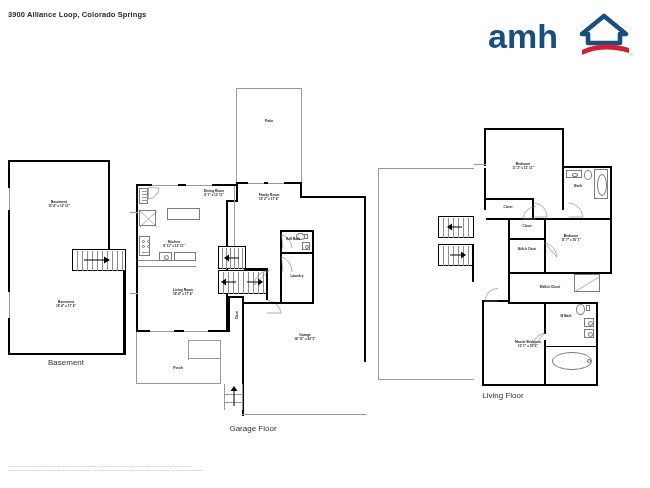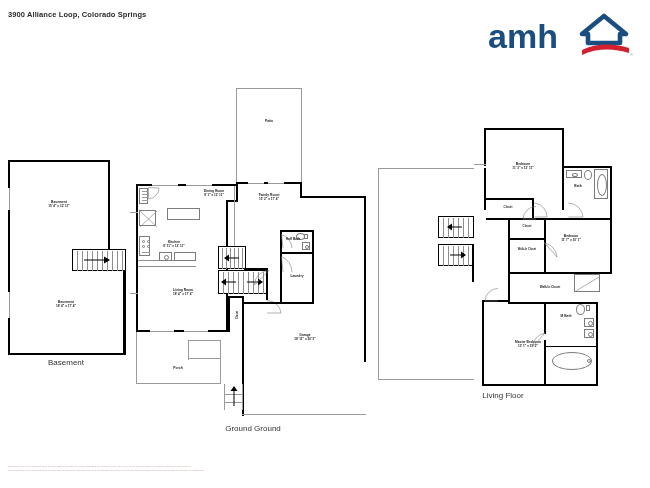--- a/index.html
+++ b/index.html
@@ -319,21 +319,21 @@
     <div class="thin" style="left:94px;top:296px;width:1px;height:26px;"></div>
     <div class="thin" style="left:112px;top:296px;width:1px;height:26px;"></div>
     <div class="thin" style="left:94px;top:306px;width:18px;height:1px;"></div>
     <div class="thin" style="left:94px;top:314px;width:18px;height:1px;"></div>
     <svg style="position:absolute;left:100px;top:298px;width:8px;height:20px;overflow:visible;">
       <line x1="4" y1="20" x2="4" y2="5" stroke="#000" stroke-width="1"></line>
       <polygon points="0.5,5 4,0 7.5,5" fill="#000"></polygon>
     </svg>
   </div>
 
-  <div class="floorname" style="left:253px;top:424px;">Ground Ground</div>
+  <div class="floorname" style="left:253px;top:424px;">Garage Floor</div>
 
   <div class="plan" style="left:378px;top:128px;width:240px;height:260px;">
 
     <div class="thin" style="left:0px;top:40px;width:1px;height:212px;"></div>
     <div class="thin" style="left:0px;top:40px;width:96px;height:1px;"></div>
     <div class="thin" style="left:0px;top:251px;width:96px;height:1px;"></div>
 
     <div class="w" style="left:106px;top:0;width:80px;height:2.2px;"></div>
     <div class="w" style="left:106px;top:0;width:2.2px;height:38px;"></div>
     <div class="thin" style="left:96px;top:36px;width:12px;height:1px;"></div>

